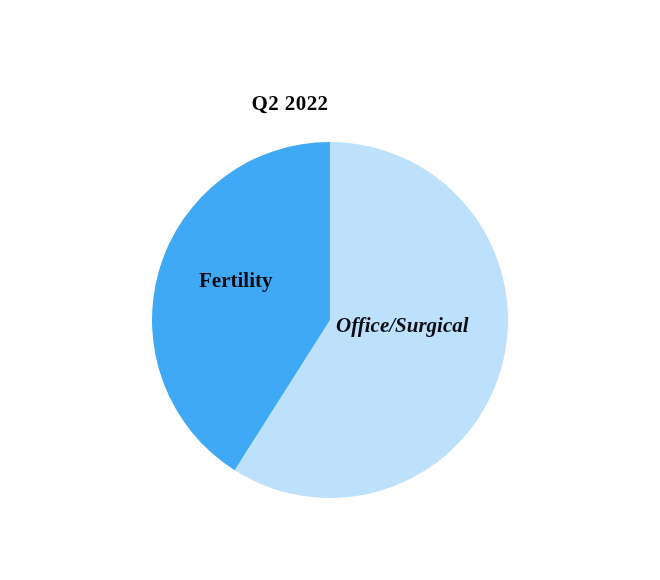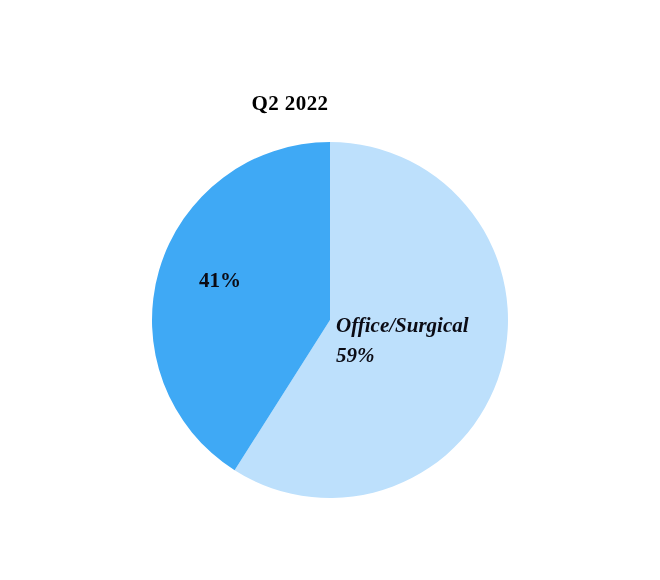--- a/index.html
+++ b/index.html
@@ -68,21 +68,20 @@
 <div id="chart-root">
 
   <div id="chart-title">Q2 2022</div>
 
   <svg id="pie-svg" width="660" height="580" viewBox="0 0 660 580">
     <path id="slice-0" d="M 330 320 L 330.00 142.00 A 178 178 0 1 1 234.62 470.29 Z" fill="#bde0fc"></path>
     <path id="slice-1" d="M 330 320 L 234.62 470.29 A 178 178 0 0 1 330.00 142.00 Z" fill="#3fa9f5"></path>
   </svg>
 
   <div class="slice-label" id="label-fertility">
-    <span class="label-pct">41%</span>
+    <span class="label-name">Fertility</span>
   </div>
 
   <div class="slice-label" id="label-office">
     <span class="label-name">Office/Surgical</span>
-    <span class="label-pct">59%</span>
   </div>
 
 </div>
 
 </body></html>

